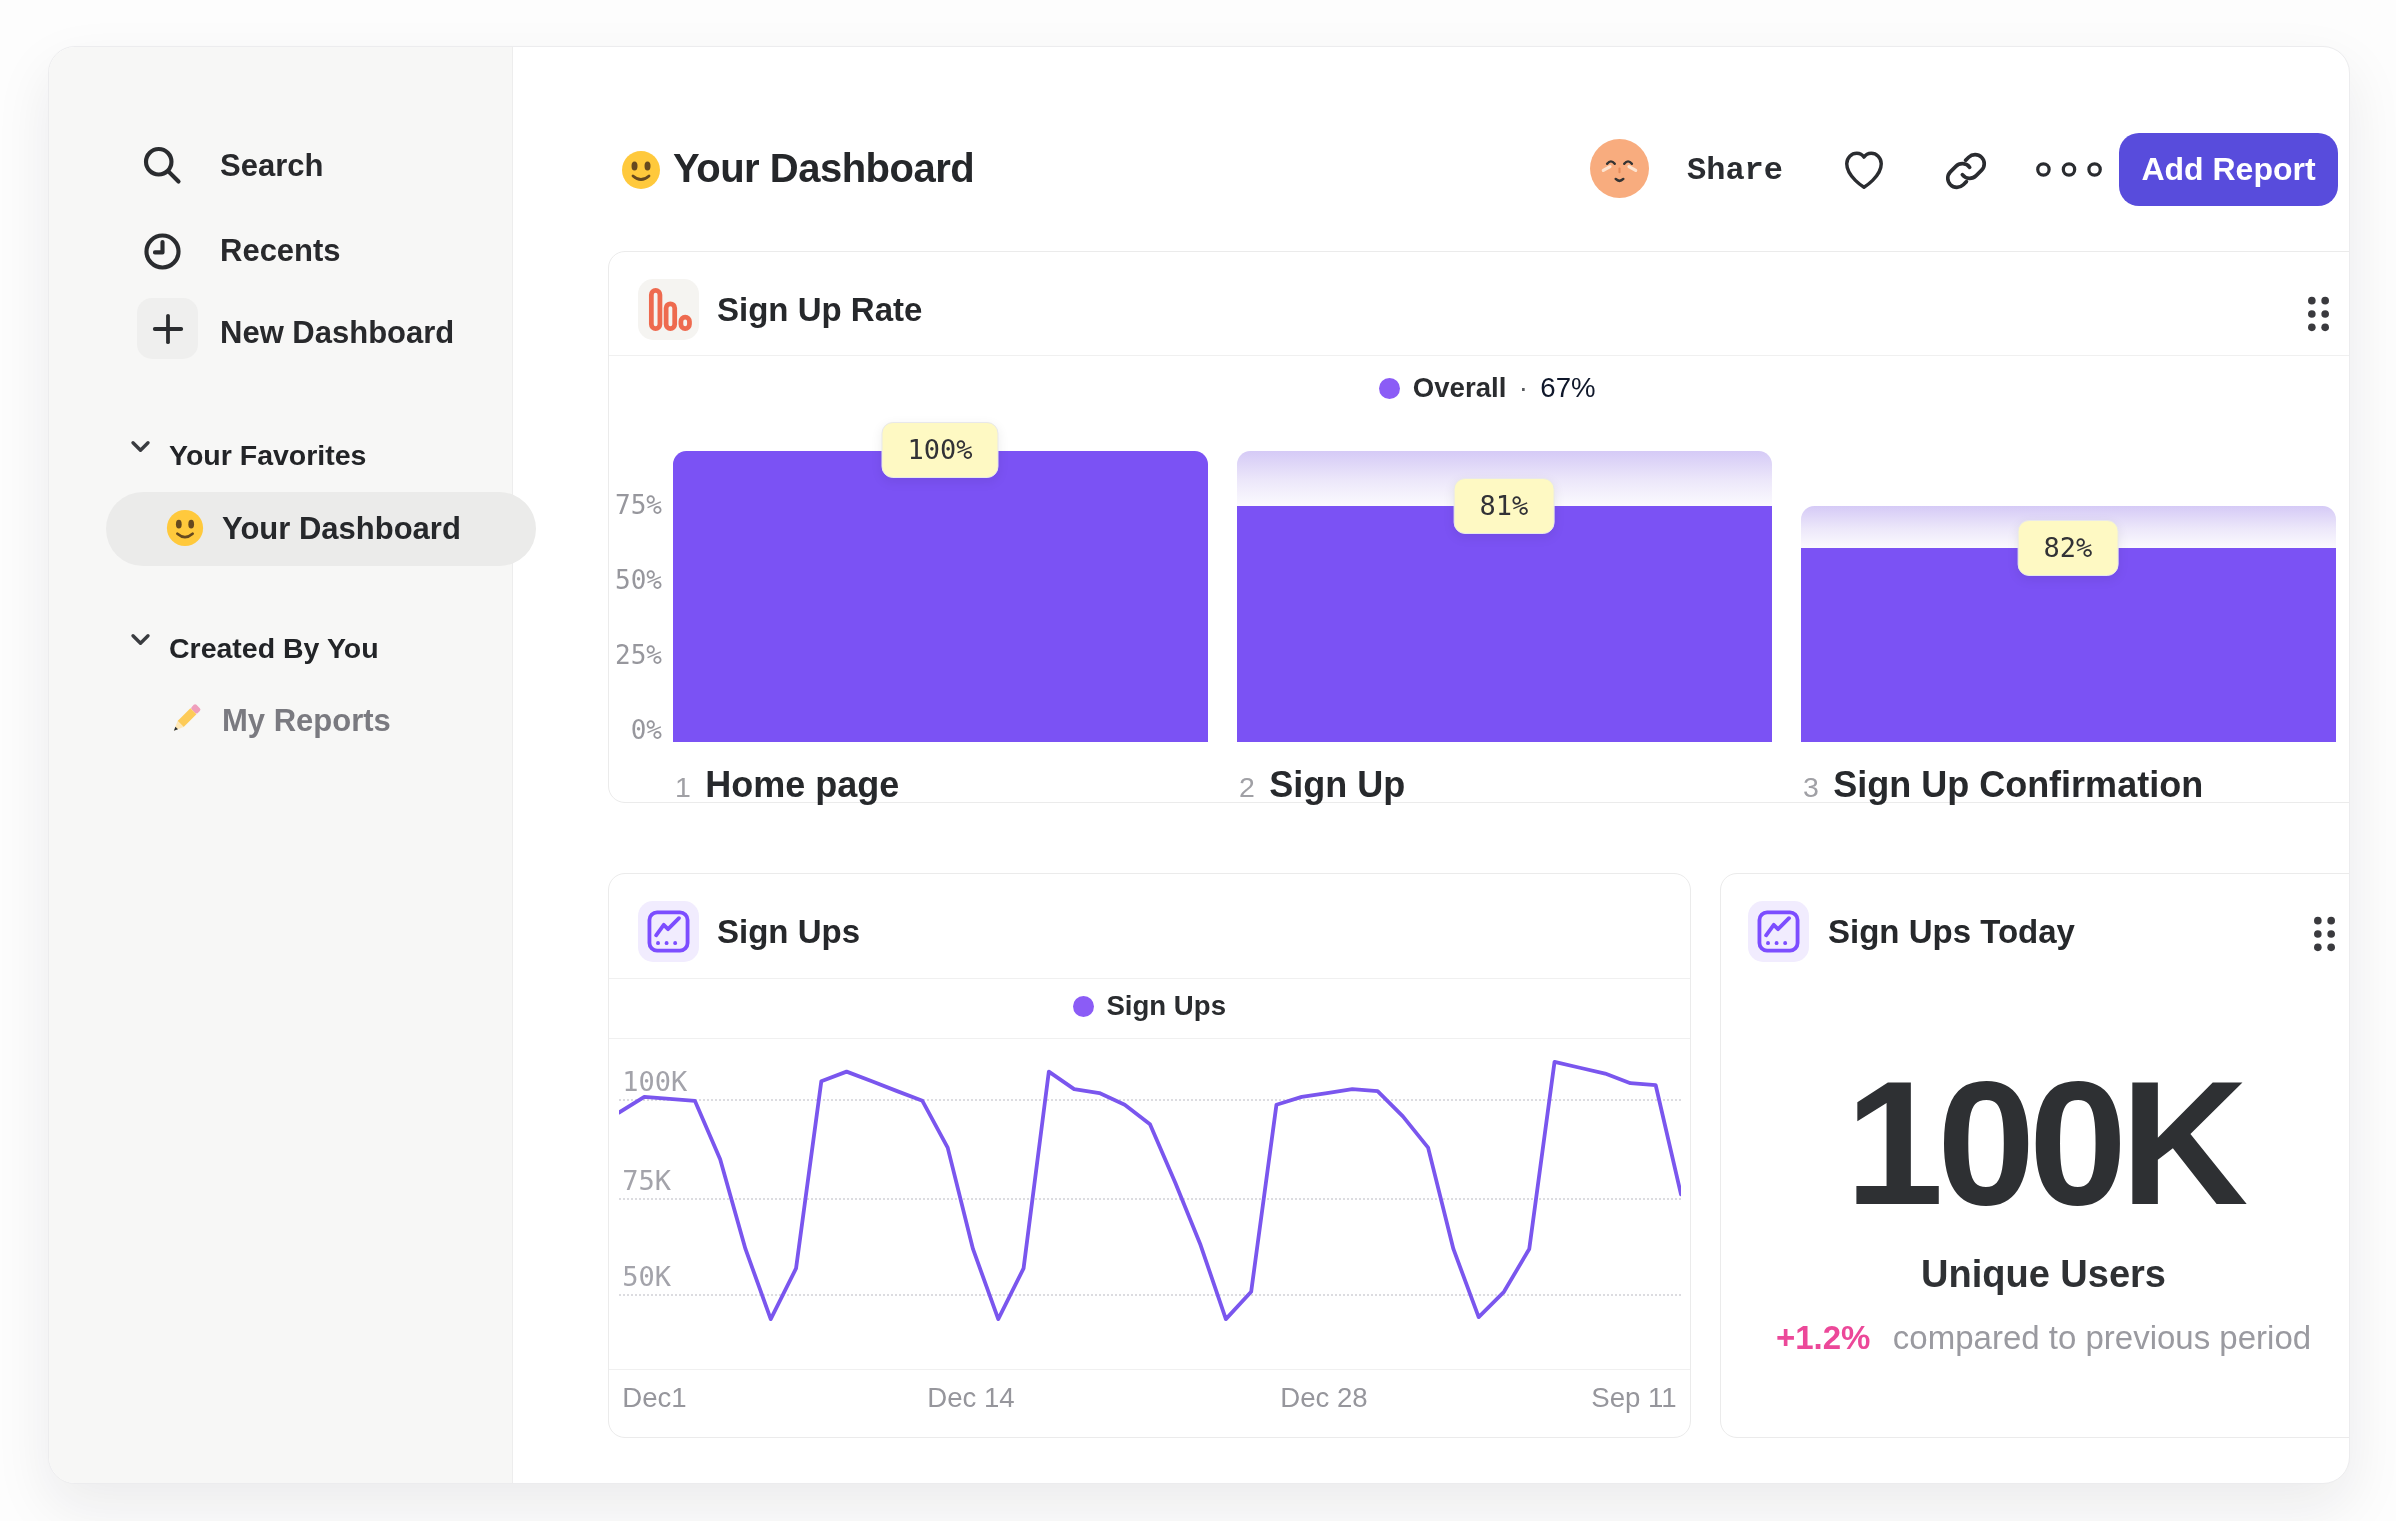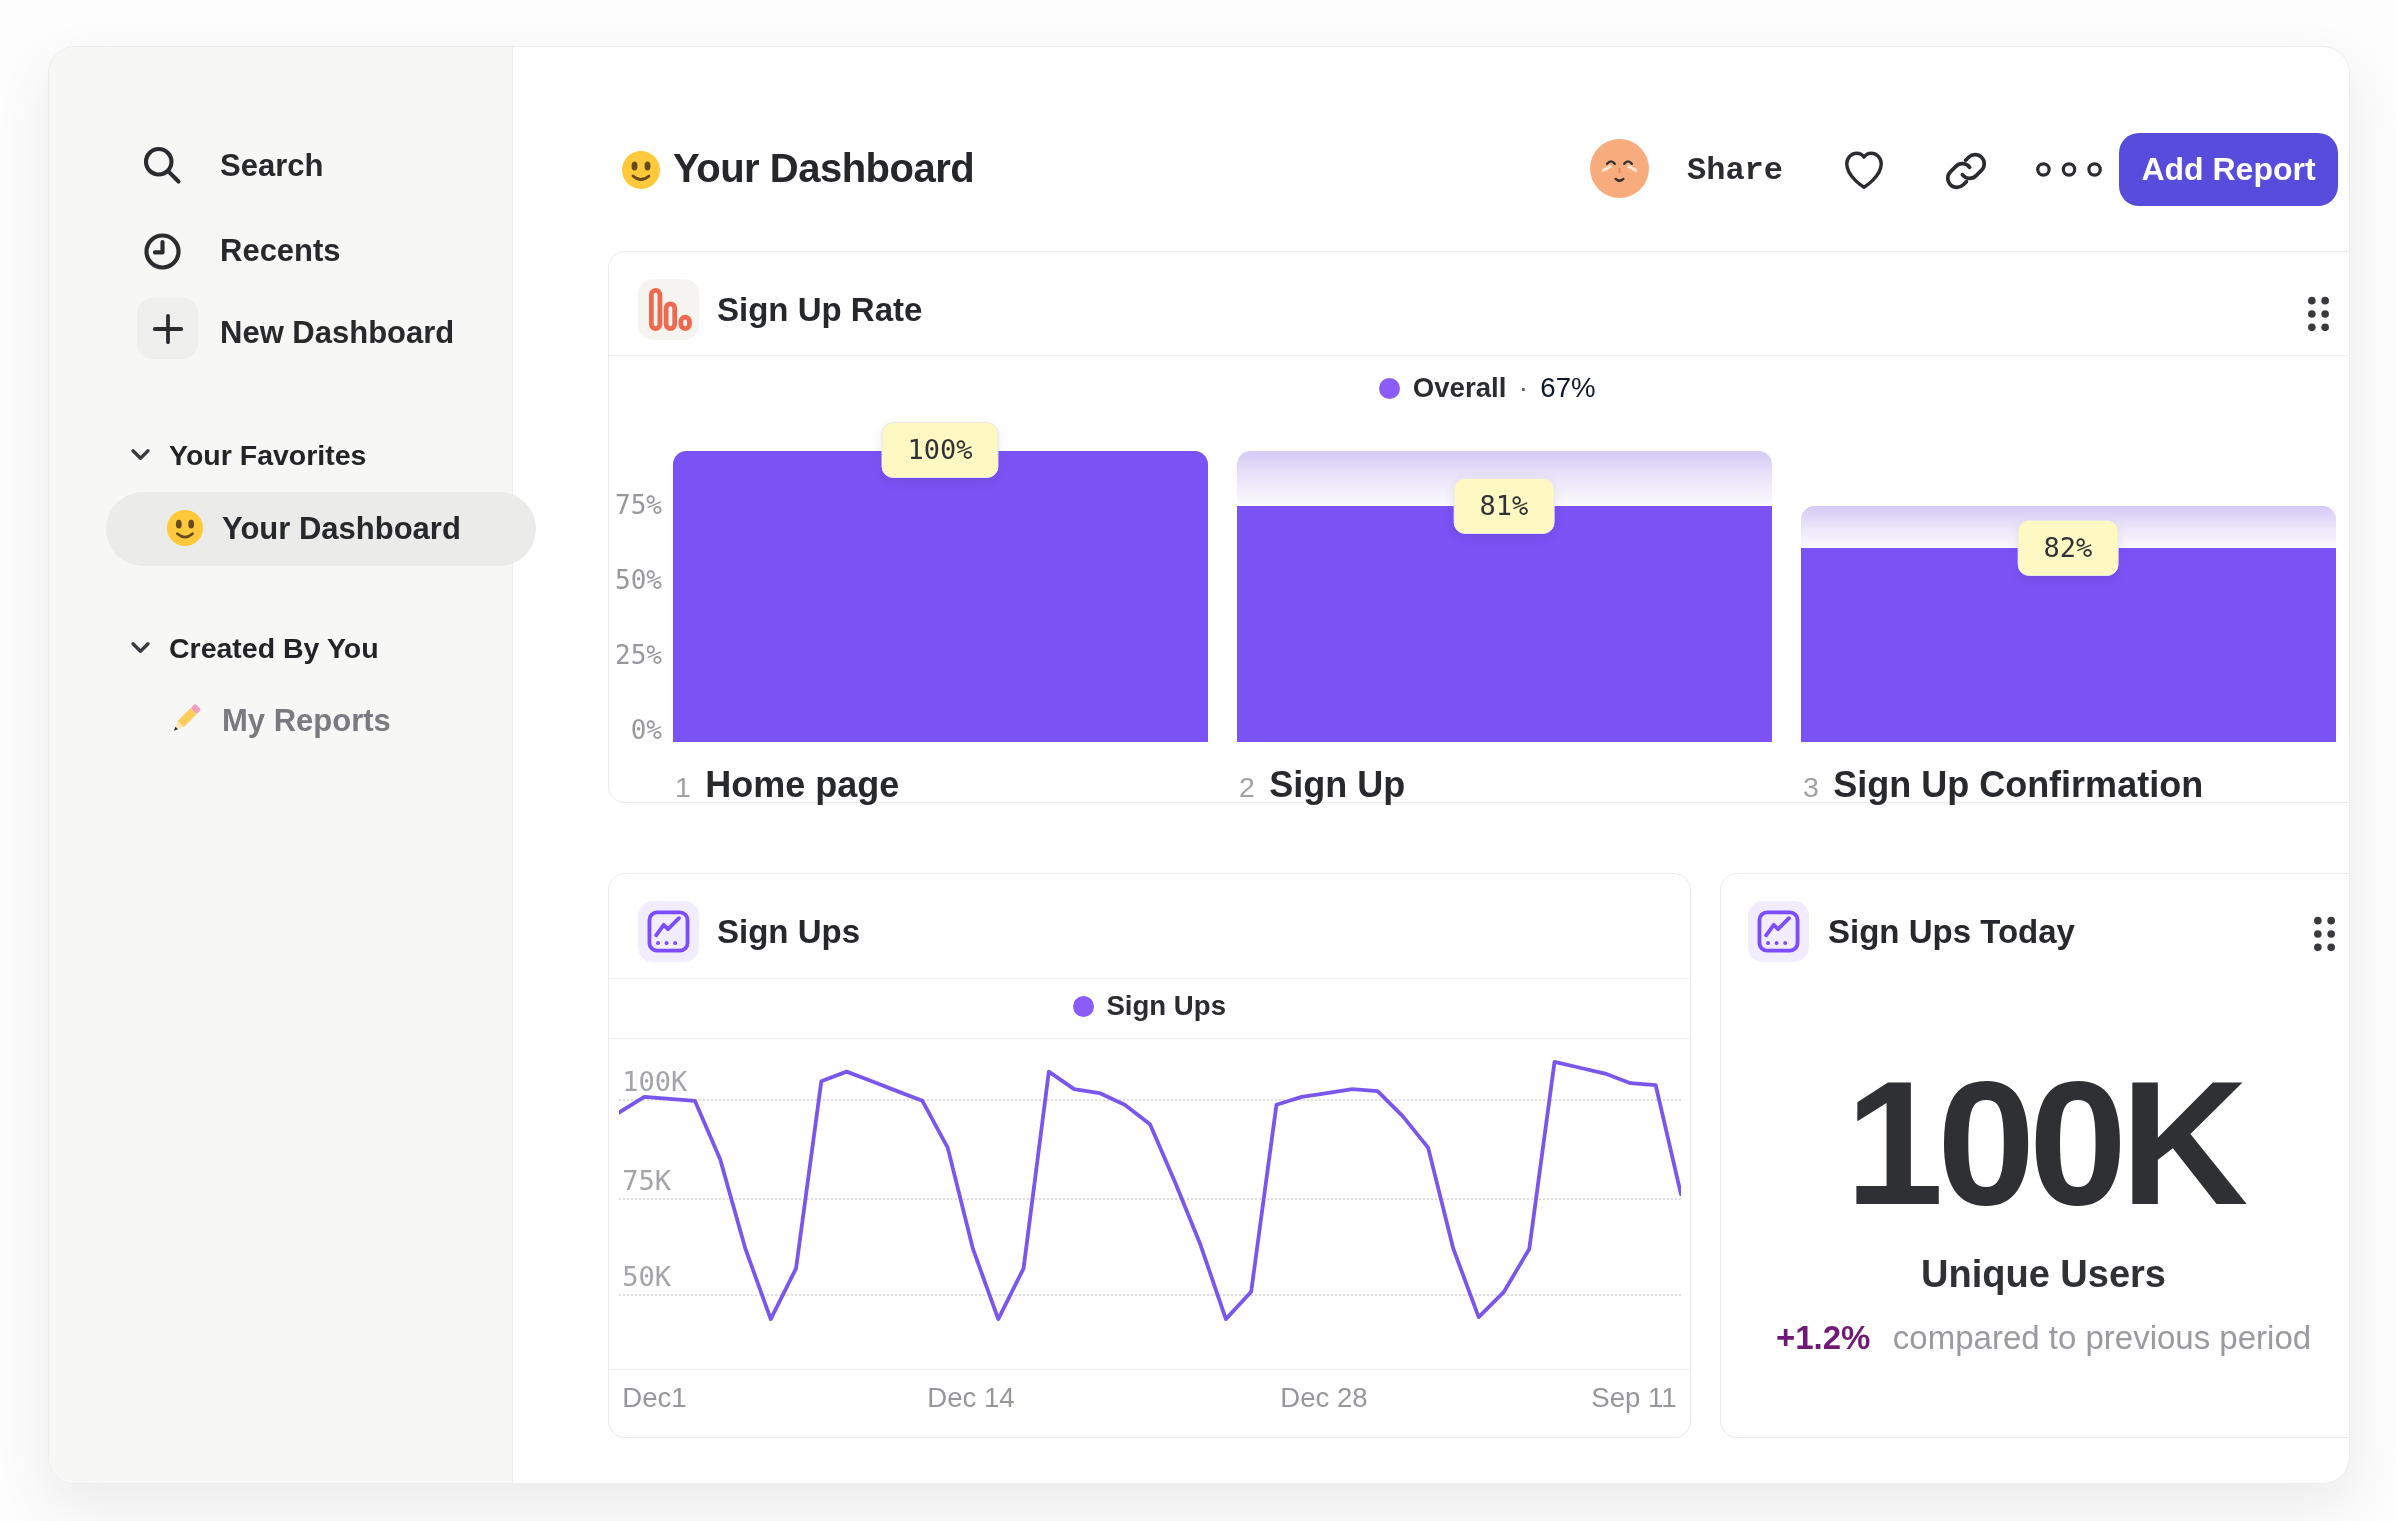--- a/index.html
+++ b/index.html
@@ -18,21 +18,21 @@
     box-shadow:0 23px 57px rgba(30,30,40,.08);overflow:hidden;
   }
 
   
   #sidebar{position:absolute;left:0;top:0;width:463px;height:100%;
     background:#F7F7F6;border-right:1px solid #EDEDED;}
   .side-label{position:absolute;left:171px;font-size:31px;font-weight:600;color:#28292C;white-space:nowrap;}
   .side-ico{position:absolute;left:89px;}
   .plusbox{position:absolute;left:88px;top:251px;width:61px;height:61px;background:#EFEFEE;border-radius:15px;
     display:flex;align-items:center;justify-content:center;}
-  .sect-head{position:absolute;left:80px;display:flex;align-items:center;gap:17px;}
+  .sect-head{position:absolute;left:80px;display:flex;align-items:flex-start;gap:17px;}
   .sect-title{font-size:28.5px;font-weight:700;color:#222427;white-space:nowrap;}
   .pill{position:absolute;left:57px;top:445px;width:430px;height:74px;border-radius:37px;background:#EBEBEA;}
   .pill-inner{position:absolute;left:59px;top:0;height:74px;display:flex;align-items:center;gap:17px;}
   .pill-label{font-size:31px;font-weight:600;color:#26282B;white-space:nowrap;}
   .reports-row{position:absolute;left:116px;top:649px;height:49px;display:flex;align-items:center;gap:17px;}
   .reports-label{font-size:31px;font-weight:600;color:#7A7A80;white-space:nowrap;}
 
   
   .page-emoji{position:absolute;left:571px;top:102px;}
   #page-title{position:absolute;left:624px;top:99px;font-size:40px;font-weight:700;letter-spacing:-0.5px;color:#25272A;}
@@ -82,21 +82,21 @@
   .gridline{position:absolute;left:9.5px;right:9.5px;border-top:2.9px dotted #DCDCE0;height:0;}
   #signups-svg{position:absolute;left:9.5px;top:164px;}
   .xtick{position:absolute;top:508px;font-size:27.6px;color:#96969C;white-space:nowrap;}
   .xt-c{transform:translateX(-50%);}
 
   
   #big-value{position:absolute;left:0;right:0;top:181px;text-align:center;
     font-size:177px;font-weight:700;letter-spacing:-6.7px;color:#2E3033;line-height:1;}
   #today-sub{position:absolute;left:0;right:0;top:379px;text-align:center;font-size:38px;font-weight:600;color:#2F3134;}
   .delta-row{position:absolute;left:0;right:0;top:445px;text-align:center;font-size:33px;}
-  .delta-val{color:#701a75;font-weight:700;}
+  .delta-val{color:#ec4899;font-weight:700;}
   .delta-note{color:#9A9AA0;font-weight:400;margin-left:13.3px;}
 </style>
 </head>
 <body>
 
 <div id="app">
   <div id="window">
 
     <nav id="sidebar">
 

